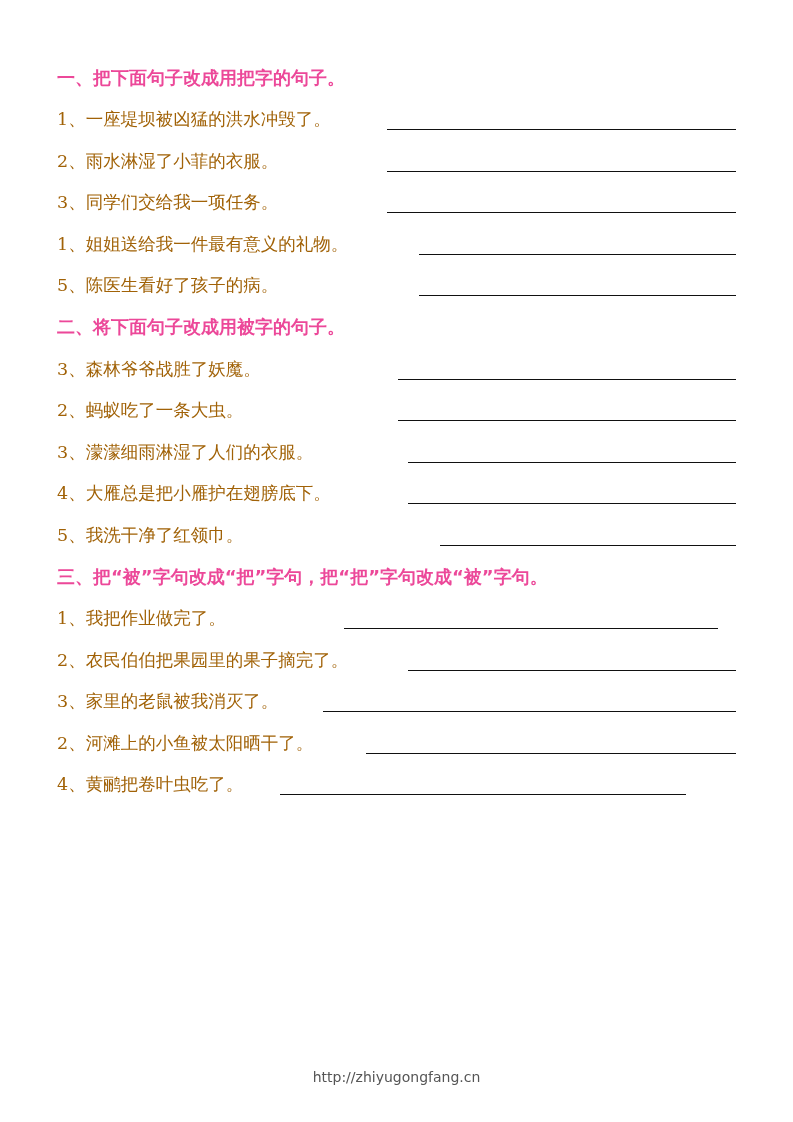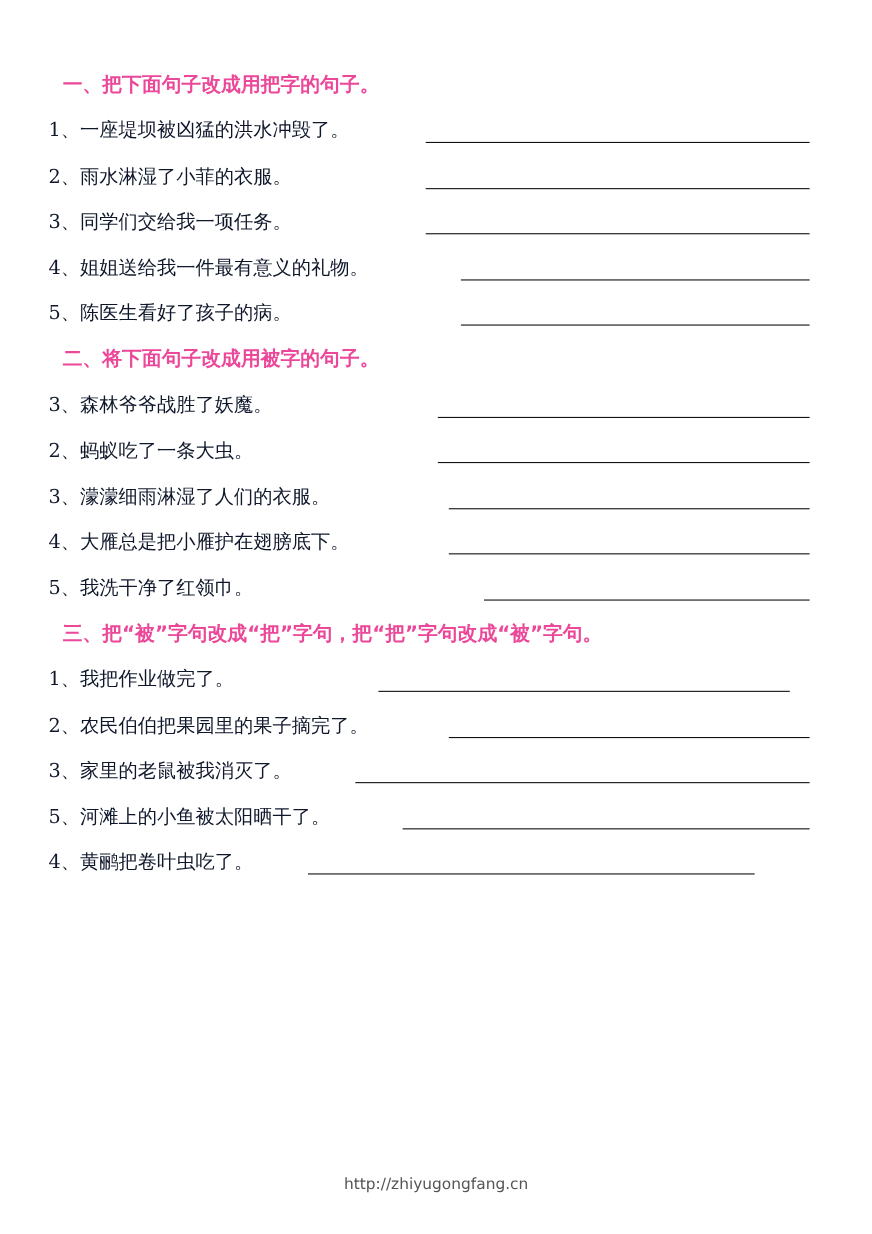--- a/index.html
+++ b/index.html
@@ -1,21 +1,21 @@
 <!DOCTYPE html>
 <html><head>
 <meta charset="utf-8">
 <style>
   html, body { margin:0; padding:0; background:#ffffff; }
   body { width:793px; height:1122px; position:relative; overflow:hidden;
          font-family: "DejaVu Serif", "Liberation Serif", serif; }
   .heading { position:absolute; left:57px; font-size:18px; font-weight:bold;
              color:#ec4899; white-space:nowrap; line-height:24px;
              font-family: "DejaVu Sans", "Liberation Sans", sans-serif; }
-  .item { position:absolute; left:44px; font-size:17.5px; color:#0f172a;
+  .item { position:absolute; left:57px; font-size:17.5px; color:#a16207;
           white-space:nowrap; line-height:24px; }
   .line { position:absolute; height:0; border-top:1.4px solid #111111; }
   .footer { position:absolute; left:0; width:793px; top:1069px; text-align:center;
             font-family: "DejaVu Sans", "Liberation Sans", sans-serif;
             font-size:14px; color:#555555; }
 </style>
 </head>
 <body>
 
 <div>
@@ -24,21 +24,21 @@
 
   <div class="item" style="top:107px">1、一座堤坝被凶猛的洪水冲毁了。</div>
   <div class="line" style="left:387px;width:349px;top:129px"></div>
 
   <div class="item" style="top:149px">2、雨水淋湿了小菲的衣服。</div>
   <div class="line" style="left:387px;width:349px;top:171px"></div>
 
   <div class="item" style="top:190px">3、同学们交给我一项任务。</div>
   <div class="line" style="left:387px;width:349px;top:212px"></div>
 
-  <div class="item" style="top:232px">4、姐姐送给我一件最有意义的礼物。</div>
+  <div class="item" style="top:232px">1、姐姐送给我一件最有意义的礼物。</div>
   <div class="line" style="left:419px;width:317px;top:254px"></div>
 
   <div class="item" style="top:273px">5、陈医生看好了孩子的病。</div>
   <div class="line" style="left:419px;width:317px;top:295px"></div>
 
   <div class="heading" style="top:315px">二、将下面句子改成用被字的句子。</div>
 
   <div class="item" style="top:357px">3、森林爷爷战胜了妖魔。</div>
   <div class="line" style="left:398px;width:338px;top:379px"></div>
 
@@ -58,20 +58,20 @@
 
   <div class="item" style="top:606px">1、我把作业做完了。</div>
   <div class="line" style="left:344px;width:374px;top:628px"></div>
 
   <div class="item" style="top:648px">2、农民伯伯把果园里的果子摘完了。</div>
   <div class="line" style="left:408px;width:328px;top:670px"></div>
 
   <div class="item" style="top:689px">3、家里的老鼠被我消灭了。</div>
   <div class="line" style="left:323px;width:413px;top:711px"></div>
 
-  <div class="item" style="top:731px">5、河滩上的小鱼被太阳晒干了。</div>
+  <div class="item" style="top:731px">2、河滩上的小鱼被太阳晒干了。</div>
   <div class="line" style="left:366px;width:370px;top:753px"></div>
 
   <div class="item" style="top:772px">4、黄鹂把卷叶虫吃了。</div>
   <div class="line" style="left:280px;width:406px;top:794px"></div>
 
   <div class="footer">http://zhiyugongfang.cn</div>
 </div>
 
 </body></html>

